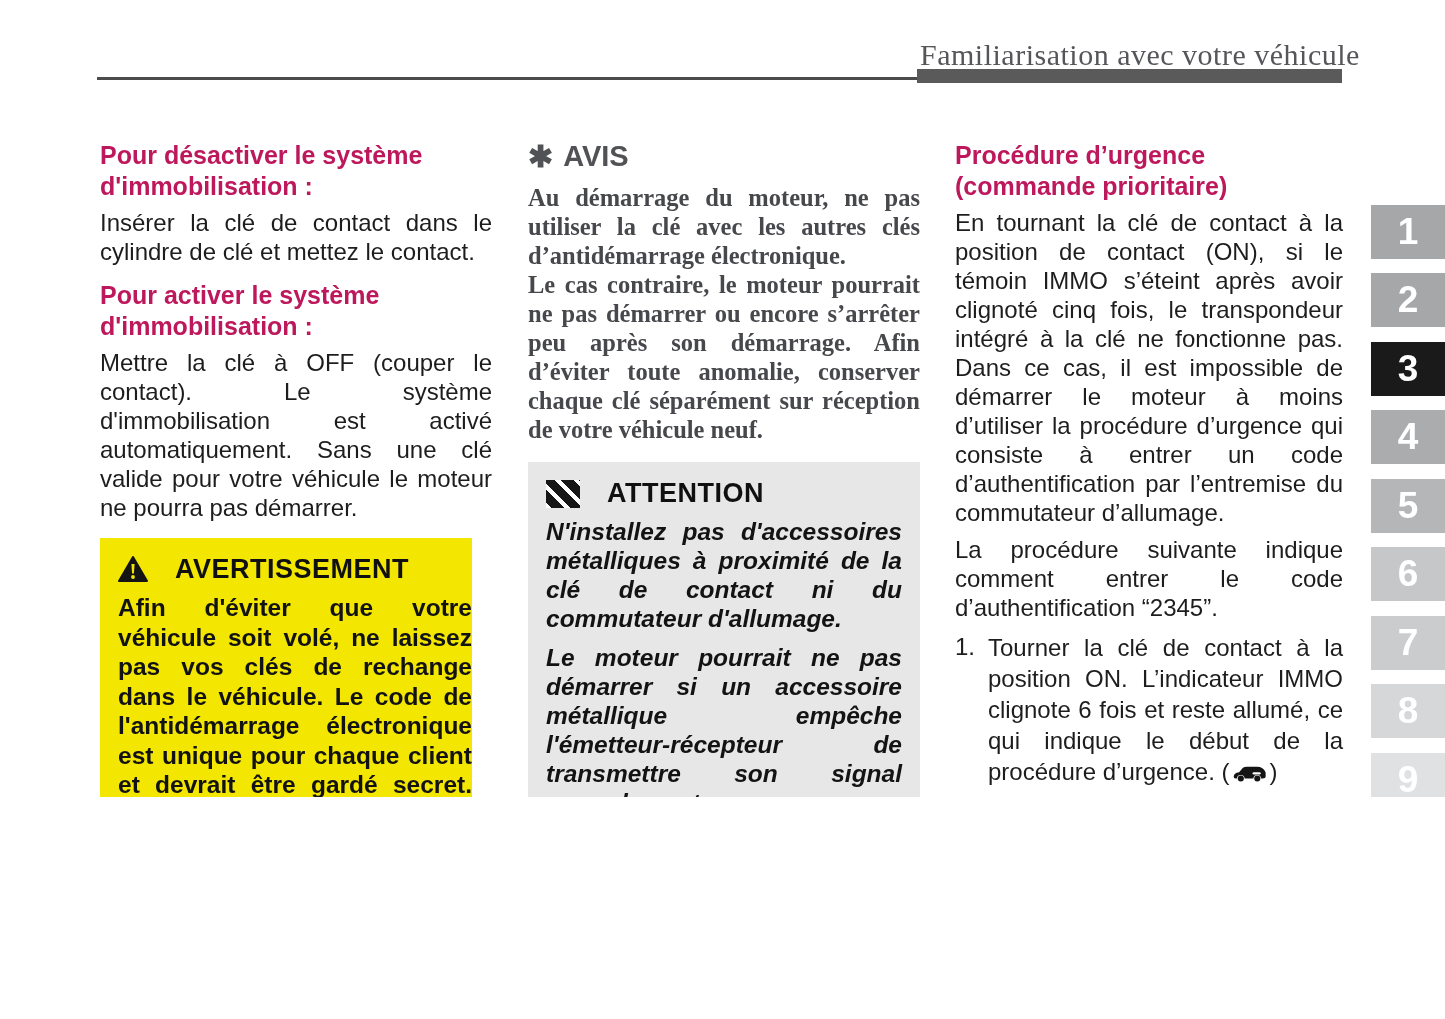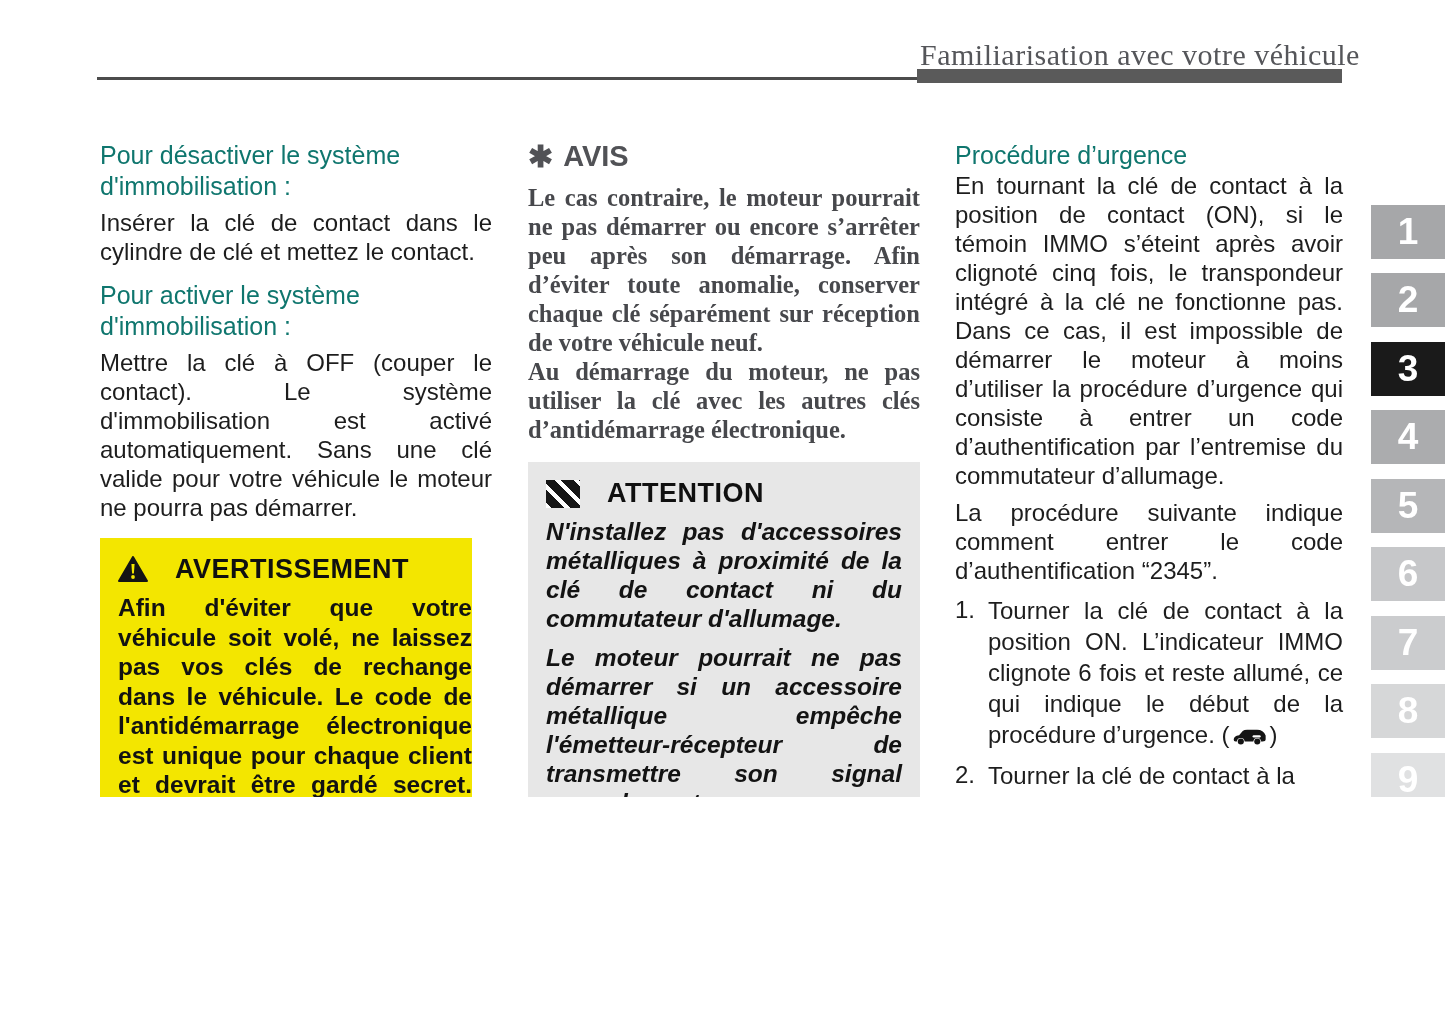--- a/index.html
+++ b/index.html
@@ -12,21 +12,21 @@
     position:absolute;top:38px;left:920px;width:422px;text-align:right;
     font-family:"Liberation Serif",serif;font-size:30px;color:#55565a;letter-spacing:.5px;white-space:nowrap;
   }
   .rule-thin{position:absolute;top:77px;left:97px;width:823px;height:3px;background:#4c4c4c;}
   .rule-thick{position:absolute;top:69px;left:917px;width:425px;height:14px;background:#5a5a5a;}
   
   .col{position:absolute;top:140px;}
   .col-left{left:100px;width:392px;}
   .col-mid{left:528px;width:392px;}
   .col-right{left:955px;width:388px;}
-  .h-sans{font-size:25px;font-weight:normal;line-height:31px;color:#0f766e;margin:0 0 6px 0;}
+  .h-sans{font-size:25px;font-weight:bold;line-height:31px;color:#be185d;margin:0 0 6px 0;}
   .p-sans{font-size:24px;line-height:29px;text-align:justify;margin:0 0 8px 0;}
   .p-sans:last-child{margin-bottom:0;}
   
   .warning-box{margin-top:16px;padding:16px 0 20px 18px;width:354px;}
   .box-title-row{display:flex;align-items:center;gap:27px;margin-bottom:8px;}
   .box-title{font-size:27px;font-weight:bold;color:#101010;letter-spacing:.5px;}
   .warning-box .p-bold{font-size:24.5px;font-weight:bold;line-height:29.5px;text-align:justify;color:#121212;margin:0;}
   
   .avis-head{display:flex;align-items:center;gap:10px;font-size:29px;font-weight:bold;color:#515256;margin:0 0 10px 0;}
   .avis-star{font-size:30px;line-height:1;}
@@ -82,35 +82,36 @@
       </div>
       <p class="p-bold">Afin d'éviter que votre véhicule soit volé, ne laissez pas vos clés de rechange dans le véhicule. Le code de l'antidémarrage électronique est unique pour chaque client et devrait être gardé secret. Ne laissez aucune indication de ce code dans votre véhicule.</p>
     </div>
   </div>
 
   <div class="col col-mid">
     <div class="avis-head">
       <span class="avis-star">✱</span>
       <span>AVIS</span>
     </div>
+    <p class="p-serif">Au démarrage du moteur, ne pas utiliser la clé avec les autres clés d’antidémarrage électronique.</p>
     <p class="p-serif">Le cas contraire, le moteur pourrait ne pas démarrer ou encore s’arrêter peu après son démarrage. Afin d’éviter toute anomalie, conserver chaque clé séparément sur réception de votre véhicule neuf.</p>
-    <p class="p-serif">Au démarrage du moteur, ne pas utiliser la clé avec les autres clés d’antidémarrage électronique.</p>
 
     <div class="attention-box" id="attention-box" style="background: rgb(231, 231, 231);">
       <div class="box-title-row">
         <span class="stripes-icon"></span>
         <span class="box-title">ATTENTION</span>
       </div>
       <p class="p-italic">N'installez pas d'accessoires métalliques à proximité de la clé de contact ni du commutateur d'allumage.</p>
       <p class="p-italic">Le moteur pourrait ne pas démarrer si un accessoire métallique empêche l'émetteur-récepteur de transmettre son signal normalement.</p>
     </div>
   </div>
 
   <div class="col col-right">
     <div class="h-sans" style="margin-bottom:0">Procédure d’urgence</div>
+    <div class="h-sans">(commande prioritaire)</div>
     <p class="p-sans">En tournant la clé de contact à la position de contact (ON), si le témoin IMMO s’éteint après avoir clignoté cinq fois, le transpondeur intégré à la clé ne fonctionne pas. Dans ce cas, il est impossible de démarrer le moteur à moins d’utiliser la procédure d’urgence qui consiste à entrer un code d’authentification par l’entremise du commutateur d’allumage.</p>
     <p class="p-sans" style="margin-top:0">La procédure suivante indique comment entrer le code d’authentification “2345”.</p>
 
     <div class="list-item">
       <span class="li-num">1.</span>
       <div class="li-body">
         <span>Tourner la clé de contact à la position ON. L’indicateur IMMO clignote 6 fois et reste allumé, ce qui indique le début de la procédure d’urgence. (</span><svg class="car-icon" width="36" height="19" viewBox="0 0 40 21">
             <path d="M3 14 Q3 10 9 9 L13 4.5 Q14.5 3 18 3 L29 3 Q36 3 38.5 9.5 L38.5 13.5 Q38.5 16 35 16 L33.5 16 A4.4 4.4 0 0 0 24.8 16 L15.2 16 A4.4 4.4 0 0 0 6.5 16 L5 16 Q3 16 3 14 Z" fill="#141414"></path>
             <circle cx="10.9" cy="16" r="3.4" fill="#141414"></circle>
             <circle cx="29.2" cy="16" r="3.4" fill="#141414"></circle>

